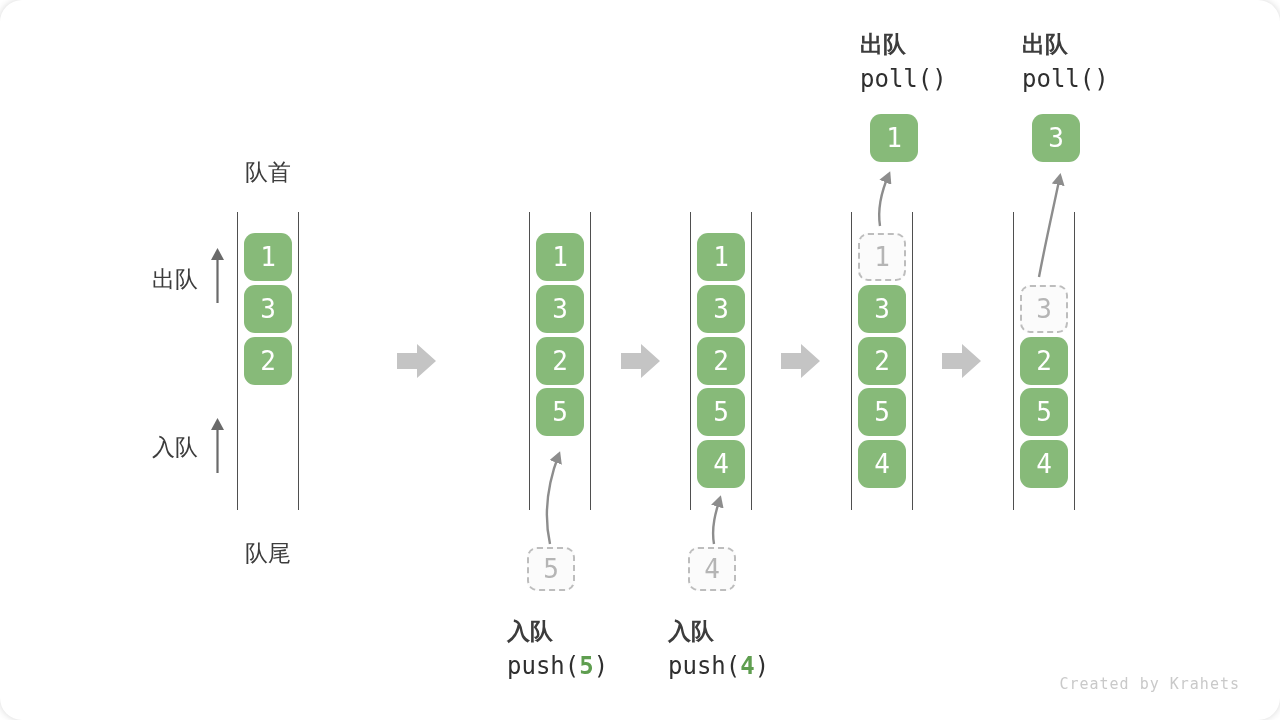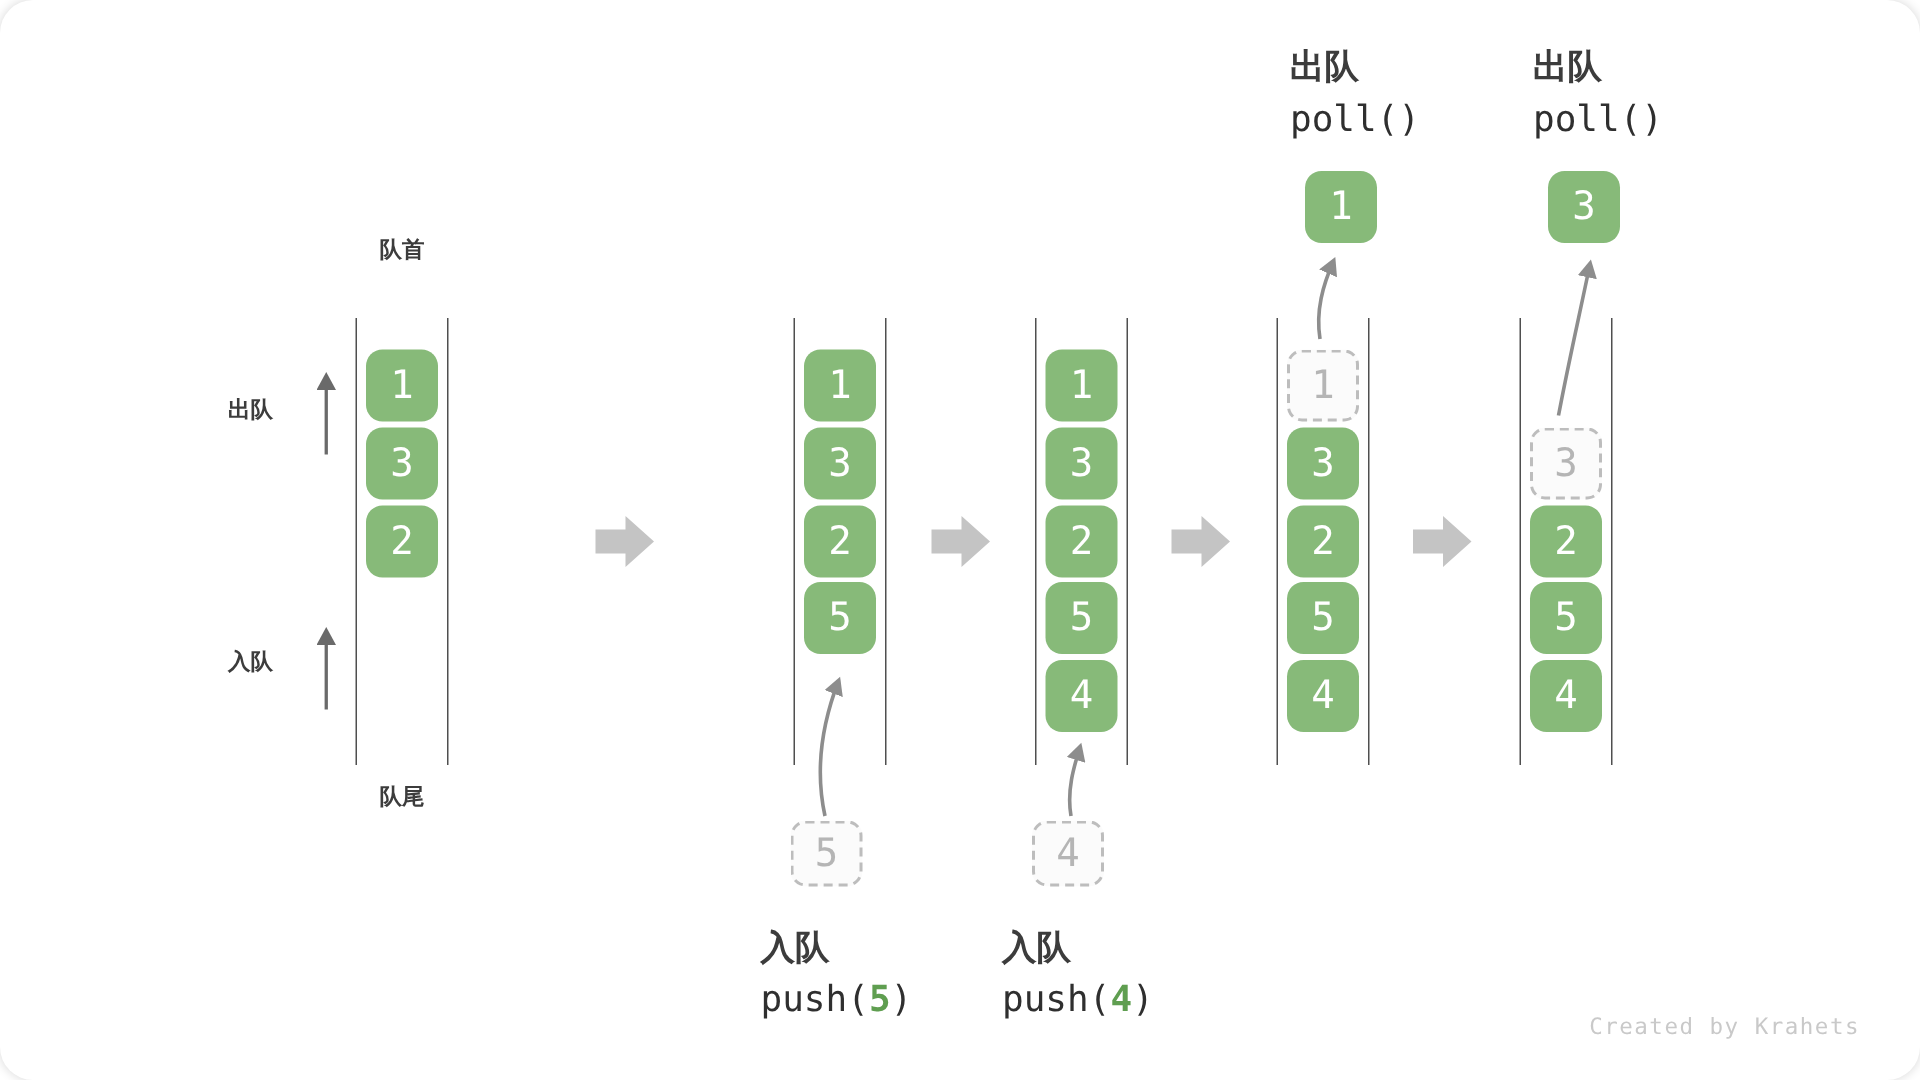--- a/index.html
+++ b/index.html
@@ -6,23 +6,23 @@
   body{font-family:"Liberation Sans",sans-serif;color:var(--text,#3c3c3c);}
   .card{position:relative;width:1280px;height:720px;background:#ffffff;border-radius:22px;
         box-shadow:0 0 7px rgba(0,0,0,.16);overflow:hidden;}
   .mono{font-family:"DejaVu Sans Mono",monospace;text-align:right;}
 
   .badge{position:absolute;left:170px;top:47px;height:54px;background:var(--badge-bg,#e4e4e4);
          border-radius:10px;display:flex;align-items:center;padding:0 25px;gap:12px;}
   .badge-zh{font-size:28px;font-weight:bold;color:#2d2d2d;}
   .badge-en{font-family:"DejaVu Sans Mono",monospace;font-size:27px;color:#3a3a3a;}
 
-  .lbl{position:absolute;font-size:15px;font-weight:bold;color:var(--text,#3c3c3c);white-space:nowrap;}
+  .lbl{position:absolute;font-size:23px;font-weight:normal;color:var(--text,#3c3c3c);white-space:nowrap;}
   .lbl.front{left:237px;top:157px;width:62px;text-align:center;}
-  .lbl.rear{left:237px;top:522px;width:62px;text-align:center;}
+  .lbl.rear{left:237px;top:538px;width:62px;text-align:center;}
   .lbl.deq{left:152px;top:264px;}
   .lbl.enq{left:152px;top:432px;}
 
   .track{position:absolute;top:212px;width:62px;height:298px;box-sizing:border-box;
          border-left:1.5px solid var(--line,#4f4f4f);border-right:1.5px solid var(--line,#4f4f4f);}
   .box{position:absolute;width:48px;height:48px;box-sizing:border-box;border-radius:11px;
        display:flex;align-items:center;justify-content:center;
        font-family:"DejaVu Sans Mono",monospace;font-size:26px;}
   .box.solid{background:var(--green,#87ba79);color:#ffffff;}
   .box.ghost{background:#fbfbfb;border:2px dashed var(--ghost-border,#bdbdbd);

